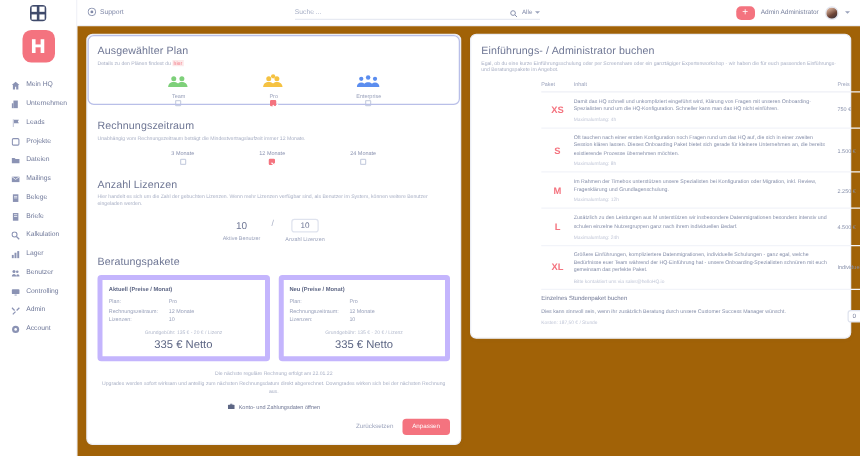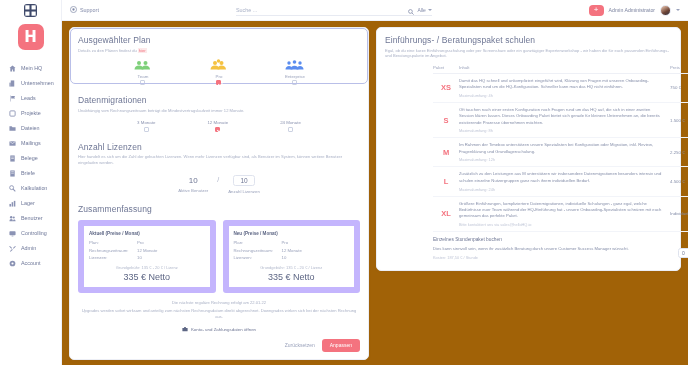--- a/index.html
+++ b/index.html
@@ -138,21 +138,21 @@
   .lic-slash { font-size: 7px; color: #aab1c6; padding-bottom: 10px; }
   .lic-input {
     width: 22px; height: 11px; border: 1px solid #dfe3ee; border-radius: 2.5px;
     text-align: center; font-size: 6.5px; color: #6e7694; outline: none;
     font-family: "Liberation Sans", sans-serif; background: #fff;
   }
   .lic-cap { font-size: 4.3px; color: #9aa2bb; }
 
   .sum-row { display: flex; gap: 7px; margin-top: 6px; }
   .sum-box {
-    flex: 1; border: 6px solid #c4b5fd; border-radius: 3px;
+    flex: 1; border: 4px solid #c4b5fd; border-radius: 3px;
     padding: 4.5px 5px 5px 5px;
   }
   .sum-head { font-size: 4.6px; color: #5d6684; font-weight: bold; margin-bottom: 3.5px; }
   .sum-line { display: flex; font-size: 4.3px; color: #9aa2bb; line-height: 1.75; }
   .sum-line .k { width: 48px; flex: 0 0 48px; }
   .sum-line .v { color: #9aa2bb; }
   .sum-base { font-size: 4px; color: #b2b9cc; text-align: center; margin-top: 3px; }
   .sum-total { font-size: 9px; color: #5d6684; text-align: center; margin-top: 2.5px; }
 
   .next-bill { font-size: 4.1px; color: #a9b0c5; text-align: center; margin-top: 7px; }
@@ -425,21 +425,21 @@
                   <path d="M11 20c0-4.8 3.4-7.6 8-7.6s8 2.8 8 7.6z" fill="#5b8def"></path>
                   <path d="M23 20c0-4.4 3-7 7-7s7 2.6 7 7z" fill="#5b8def"></path>
                 </svg>
             </span>
             <span class="plan-label">Enterprise</span>
             <span class="cbox"></span>
           </div>
         </div>
 
         <div class="block">
-          <h3 class="sec-title">Datenmigrationen</h3>
+          <h3 class="sec-title">Rechnungszeitraum</h3>
           <p class="sec-sub">Unabhängig vom Rechnungszeitraum beträgt die Mindestvertragslaufzeit immer 12 Monate.</p>
           <div class="period-row">
             <div class="period-opt">
               <span class="period-label">3 Monate</span>
               <span class="cbox"></span>
             </div>
             <div class="period-opt">
               <span class="period-label">12 Monate</span>
               <span class="cbox on"></span>
             </div>
@@ -460,21 +460,21 @@
             </div>
             <span class="lic-slash">/</span>
             <div class="lic-col">
               <input class="lic-input" value="10" style="">
               <span class="lic-cap">Anzahl Lizenzen</span>
             </div>
           </div>
         </div>
 
         <div class="block">
-          <h3 class="sec-title">Zusammenfassung</h3>
+          <h3 class="sec-title">Beratungspakete</h3>
           <div class="sum-row">
             <div class="sum-box">
               <div class="sum-head">Aktuell (Preise / Monat)</div>
               <div class="sum-line">
                   <span class="k">Plan:</span>
                   <span class="v">Pro</span>
                 </div>
               <div class="sum-line">
                   <span class="k">Rechnungszeitraum:</span>
                   <span class="v">12 Monate</span>
@@ -515,21 +515,21 @@
               </svg></span>
           <span>Konto- und Zahlungsdaten öffnen</span>
         </div>
         <div class="btn-row">
           <span class="btn-ghost">Zurücksetzen</span>
           <button class="btn-primary">Anpassen</button>
         </div>
       </section>
 
       <section class="card card-right">
-        <h2 class="sec-title">Einführungs- / Beratungspaket schulen</h2>
+        <h2 class="sec-title">Einführungs- / Administrator buchen</h2>
         <p class="sec-sub">Egal, ob du eine kurze Einführungsschulung oder per Screenshare oder ein ganztägiger Expertenworkshop - wir haben die für euch passenden Einführungs- und Beratungspakete im Angebot.</p>
 
         <div class="tbl">
           <div class="tbl-head">
             <span class="c-pkg">Paket</span>
             <span class="c-inh">Inhalt</span>
             <span class="c-prc">Preis</span>
             <span class="c-chk"></span>
           </div>
 

